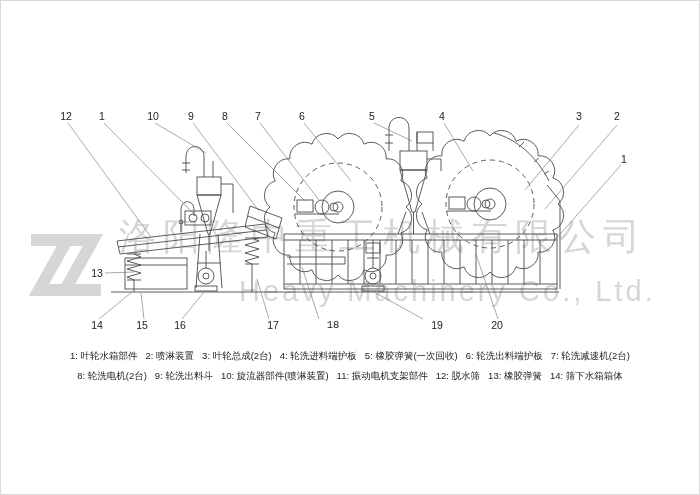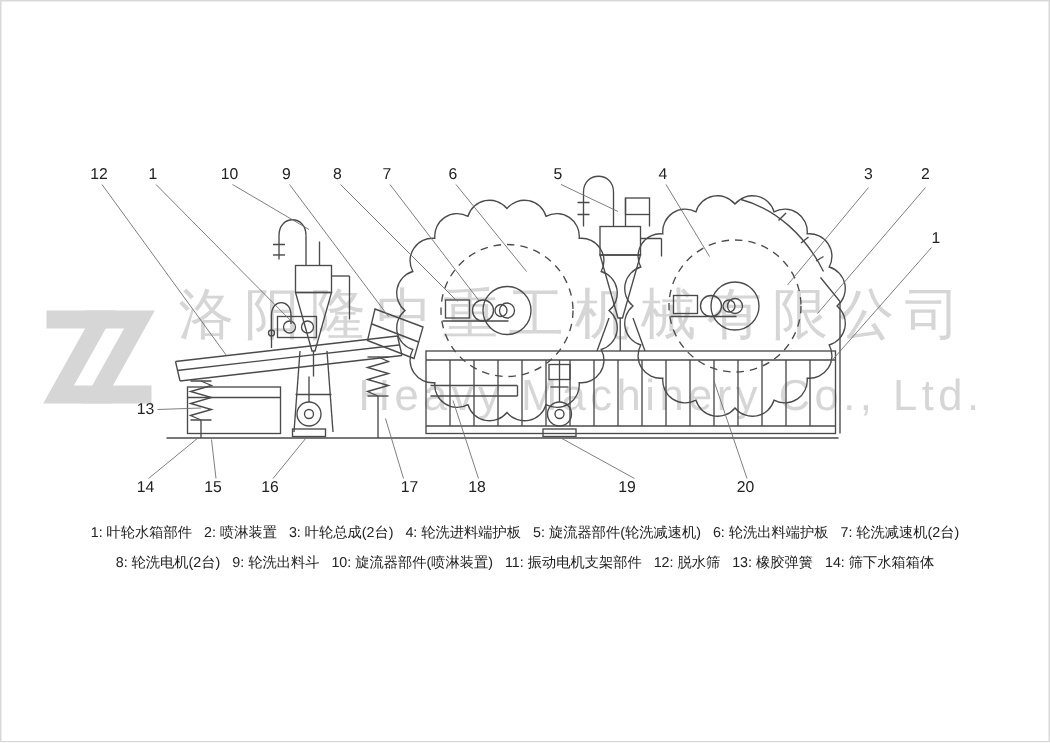--- a/index.html
+++ b/index.html
@@ -2,21 +2,21 @@
 <html style="--line-color: #4a4a4a; --leader-color: #707070; --watermark-color: #d6d6d6; --text-color: #222222;"><head>
 <meta charset="utf-8">
 <style>
   html,body{margin:0;padding:0;background:#ffffff;}
   .page{
     position:relative;width:700px;height:495px;background:#fff;
     border:1px solid #d9d9d9;box-sizing:border-box;overflow:hidden;
     font-family:"Liberation Sans","DejaVu Sans",sans-serif;
   }
   
-  .watermark{position:absolute;inset:0;z-index:1;pointer-events:none;}
+  .watermark{position:absolute;inset:0;z-index:1;pointer-events:none;margin-top:27px;}
   .logo{position:absolute;left:22px;top:196px;}
   .logo path{stroke:var(--watermark-color,#d6d6d6);fill:none;}
   .wm-cn{
     position:absolute;left:118px;top:184px;white-space:nowrap;
     font-size:37px;letter-spacing:7px;font-weight:500;
     color:var(--watermark-color,#d6d6d6);
   }
   .wm-en{
     position:absolute;left:238px;top:247px;white-space:nowrap;
     font-size:29px;letter-spacing:3px;
@@ -241,23 +241,23 @@
       <div class="callout" style="left: 224px; top: 115px;">8</div>
       <div class="callout" style="left: 190px; top: 115px;">9</div>
       <div class="callout" style="left: 152px; top: 115px;">10</div>
       <div class="callout" style="left: 101px; top: 115px;">1</div>
       <div class="callout" style="left: 65px; top: 115px;">12</div>
       <div class="callout" style="left: 96px; top: 272px;">13</div>
       <div class="callout" style="left: 96px; top: 324px;">14</div>
       <div class="callout" style="left: 141px; top: 324px;">15</div>
       <div class="callout" style="left: 179px; top: 324px;">16</div>
       <div class="callout" style="left: 272px; top: 324px;">17</div>
-      <div class="callout" style="left: 317px; top: 324px;">18</div>
-      <div class="callout" style="left: 417px; top: 324px;">19</div>
+      <div class="callout" style="left: 332px; top: 324px; font-family: Liberation Mono, monospace;">18</div>
+      <div class="callout" style="left: 436px; top: 324px;">19</div>
       <div class="callout" style="left: 496px; top: 324px; text-align: right;">20</div>
     </div>
 
   <div class="legend">
-      <div class="legend-row"><span class="legend-item">1: 叶轮水箱部件</span><span class="legend-item">2: 喷淋装置</span><span class="legend-item">3: 叶轮总成(2台)</span><span class="legend-item">4: 轮洗进料端护板</span><span class="legend-item">5: 旋流器部件(轮洗减速机)</span><span class="legend-item">6: 轮洗出料端护板</span><span class="legend-item">7: 轮洗减速机(2台)</span></div>
+      <div class="legend-row"><span class="legend-item">1: 叶轮水箱部件</span><span class="legend-item">2: 喷淋装置</span><span class="legend-item">3: 叶轮总成(2台)</span><span class="legend-item">4: 轮洗进料端护板</span><span class="legend-item">5: 橡胶弹簧(一次回收)</span><span class="legend-item">6: 轮洗出料端护板</span><span class="legend-item">7: 轮洗减速机(2台)</span></div>
       <div class="legend-row"><span class="legend-item">8: 轮洗电机(2台)</span><span class="legend-item">9: 轮洗出料斗</span><span class="legend-item">10: 旋流器部件(喷淋装置)</span><span class="legend-item">11: 振动电机支架部件</span><span class="legend-item">12: 脱水筛</span><span class="legend-item">13: 橡胶弹簧</span><span class="legend-item">14: 筛下水箱箱体</span></div>
     </div>
 
 </div>
 
 </body></html>

